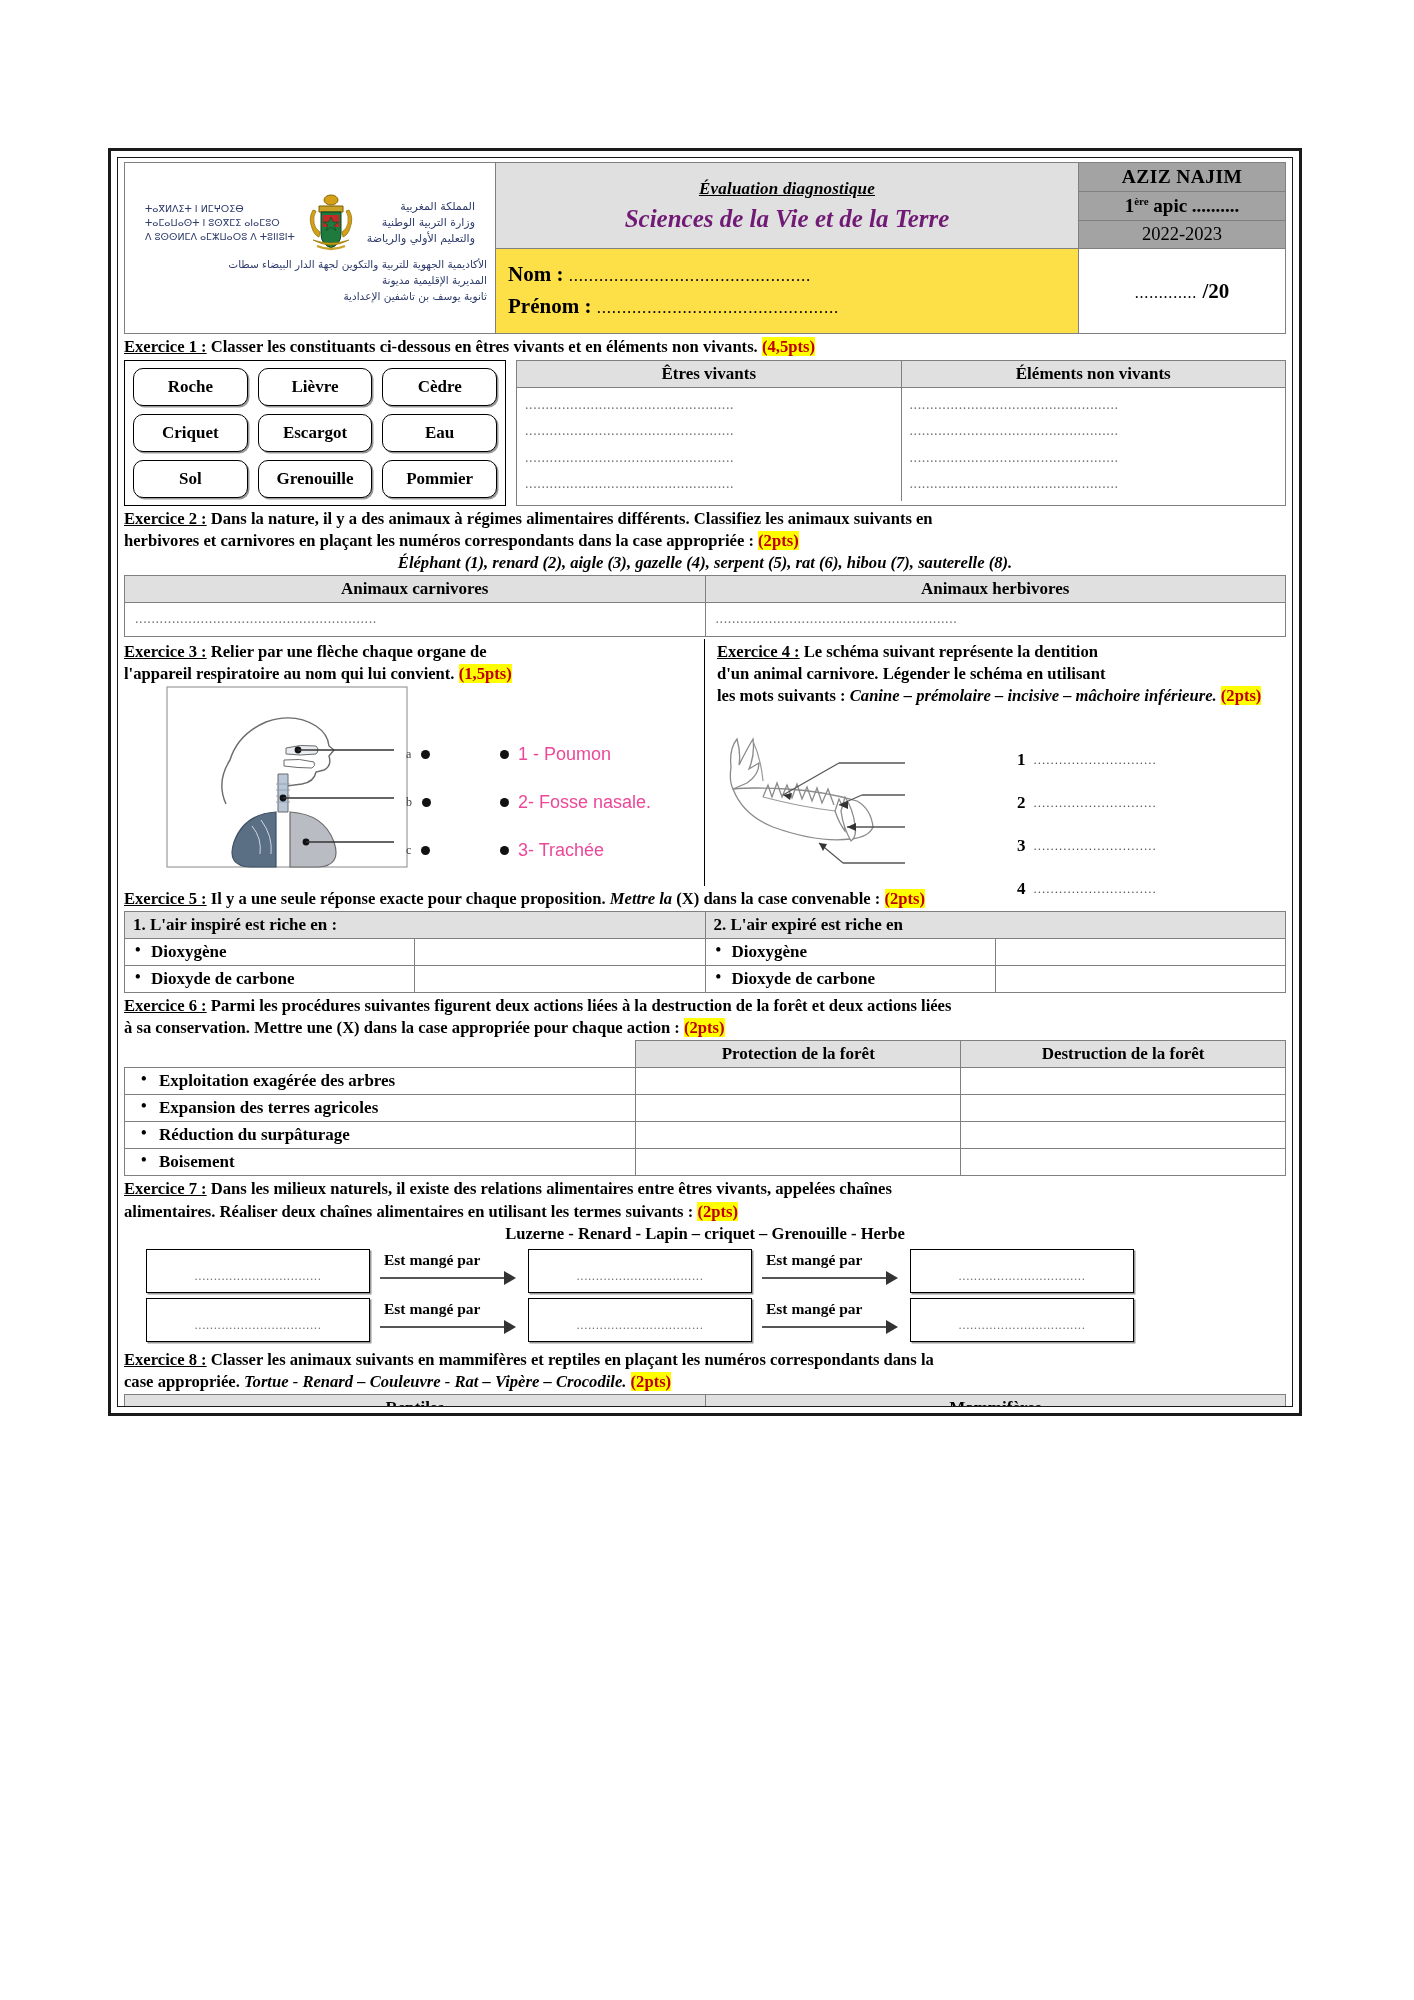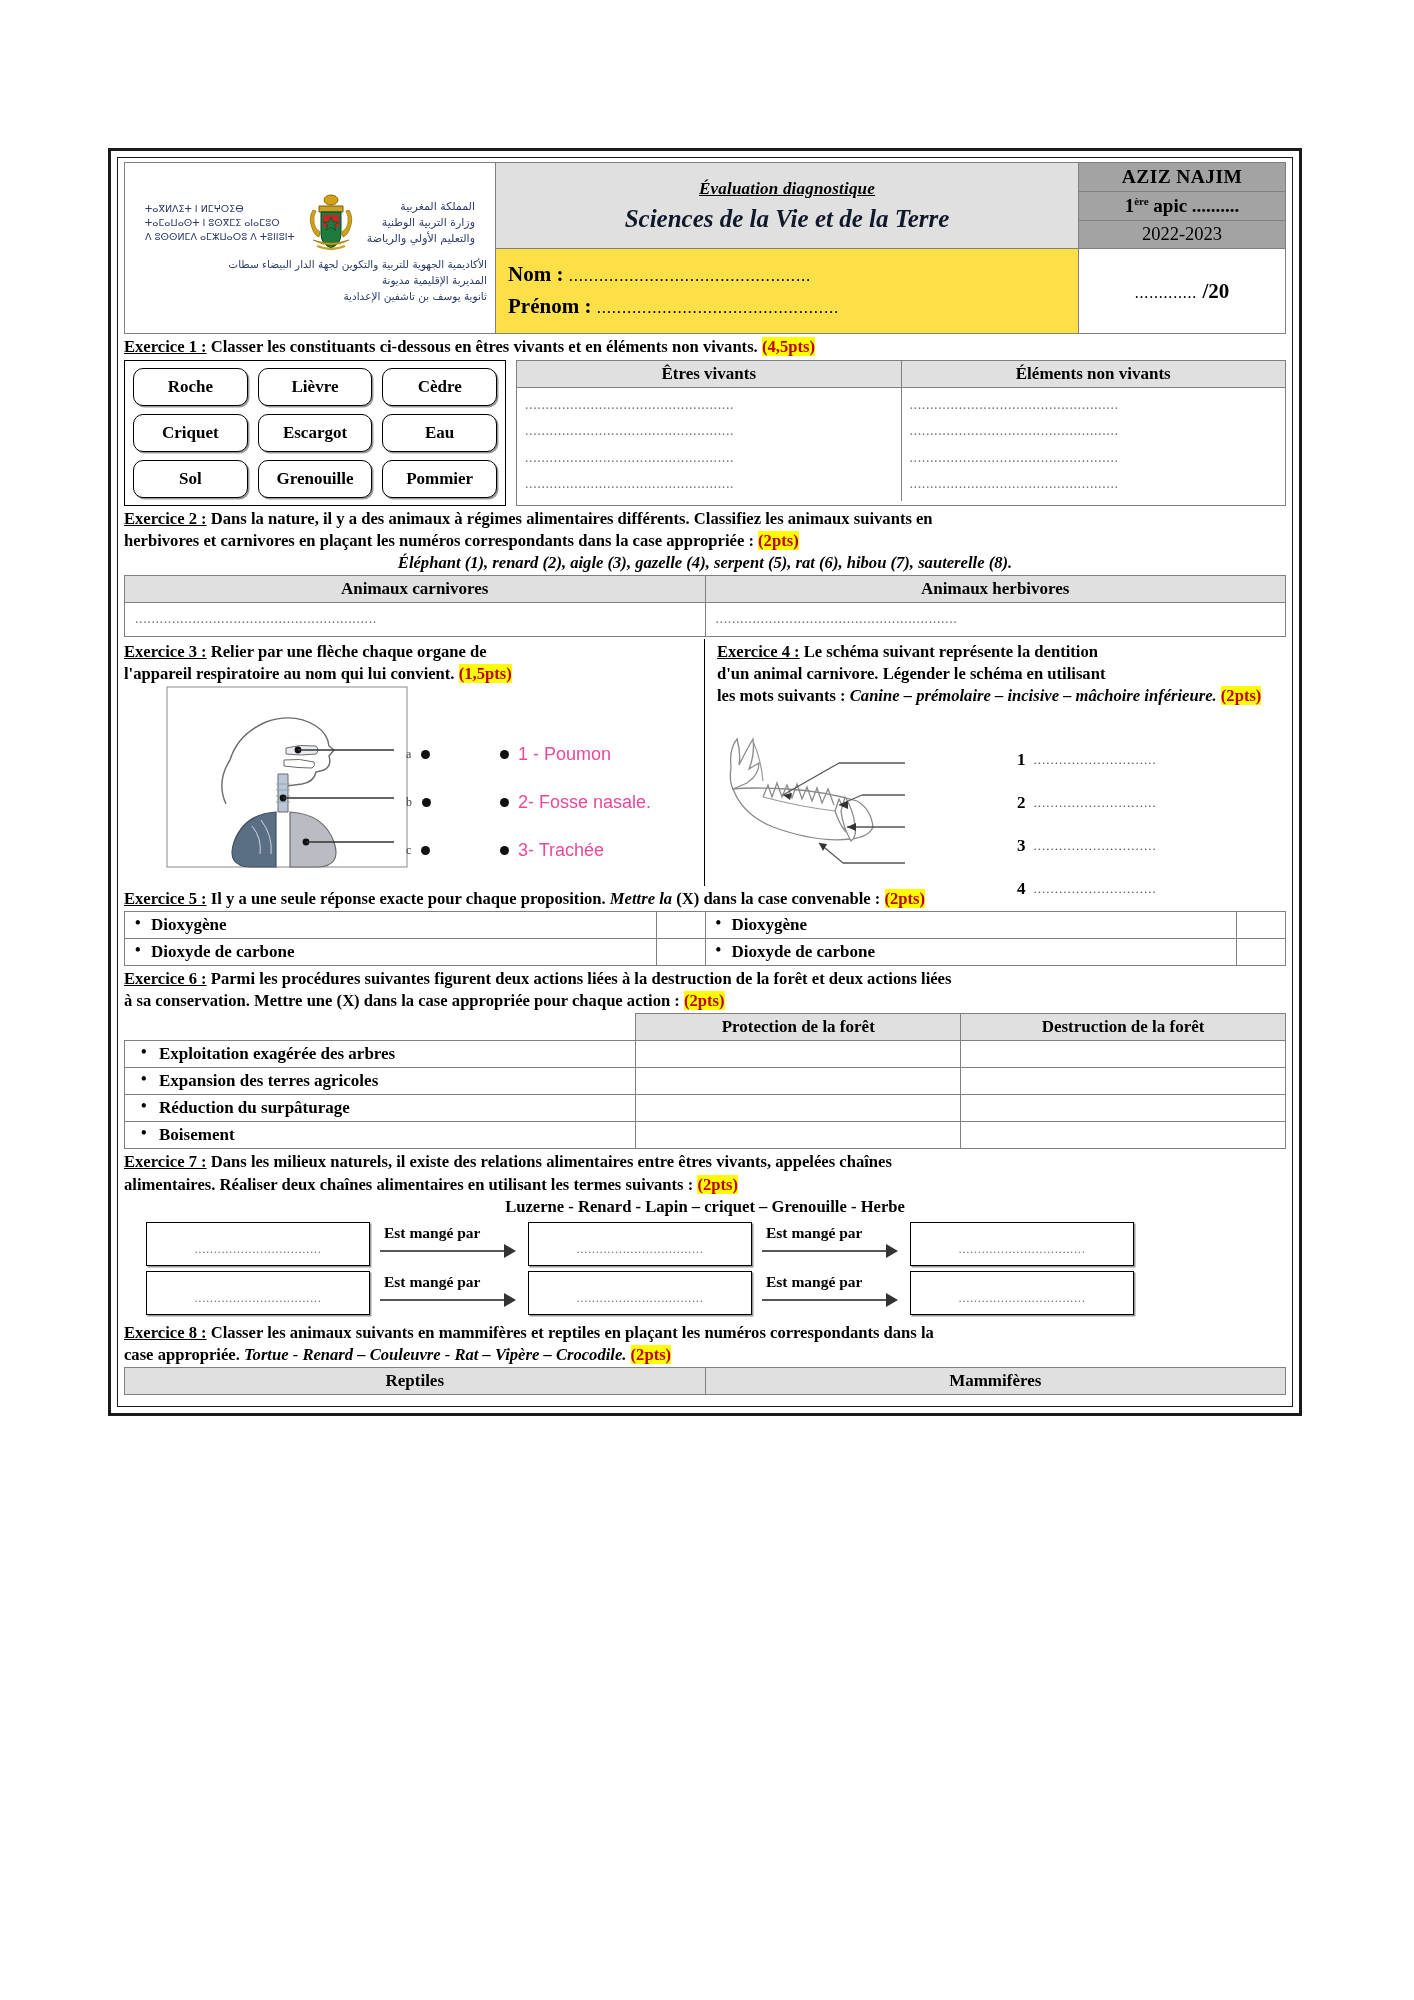--- a/index.html
+++ b/index.html
@@ -101,21 +101,21 @@
     font-weight: bold;
     font-size: 17px;
     text-decoration: underline;
     letter-spacing: .2px;
   }
   .svt-title {
     font-family: "Liberation Serif", serif;
     font-style: italic;
     font-weight: bold;
     font-size: 25px;
-    color: #0f172a;
+    color: #701a75;
     margin-top: 6px;
   }
   .hdr-right {
     width: 206px;
     background: #a3a3a3;
     padding: 0 !important;
   }
   .hdr-right div {
     text-align: center;
     font-weight: bold;
@@ -626,20 +626,24 @@
       </div>
     </div>
   </div>
 
   <div class="ex">
     <span class="ex-lbl">Exercice 5 :</span><span> Il y a une seule réponse exacte pour chaque proposition. </span><span class="ital">Mettre la</span><span> (X) dans la case convenable : </span><span class="hl">(2pts)</span>
   </div>
 
   <table class="tbl5">
     <tbody>
+          <tr>
+      <td class="qh" colspan="2">1.   L'air inspiré est riche en :</td>
+      <td class="qh" colspan="2">2.   L'air expiré est riche en</td>
+    </tr>
     <tr>
       <td class="opt">Dioxygène</td>
       <td class="xcell"></td>
       <td class="opt">Dioxygène</td>
       <td class="xcell"></td>
     </tr>
     <tr>
       <td class="opt">Dioxyde de carbone</td>
       <td class="xcell"></td>
       <td class="opt">Dioxyde de carbone</td>

